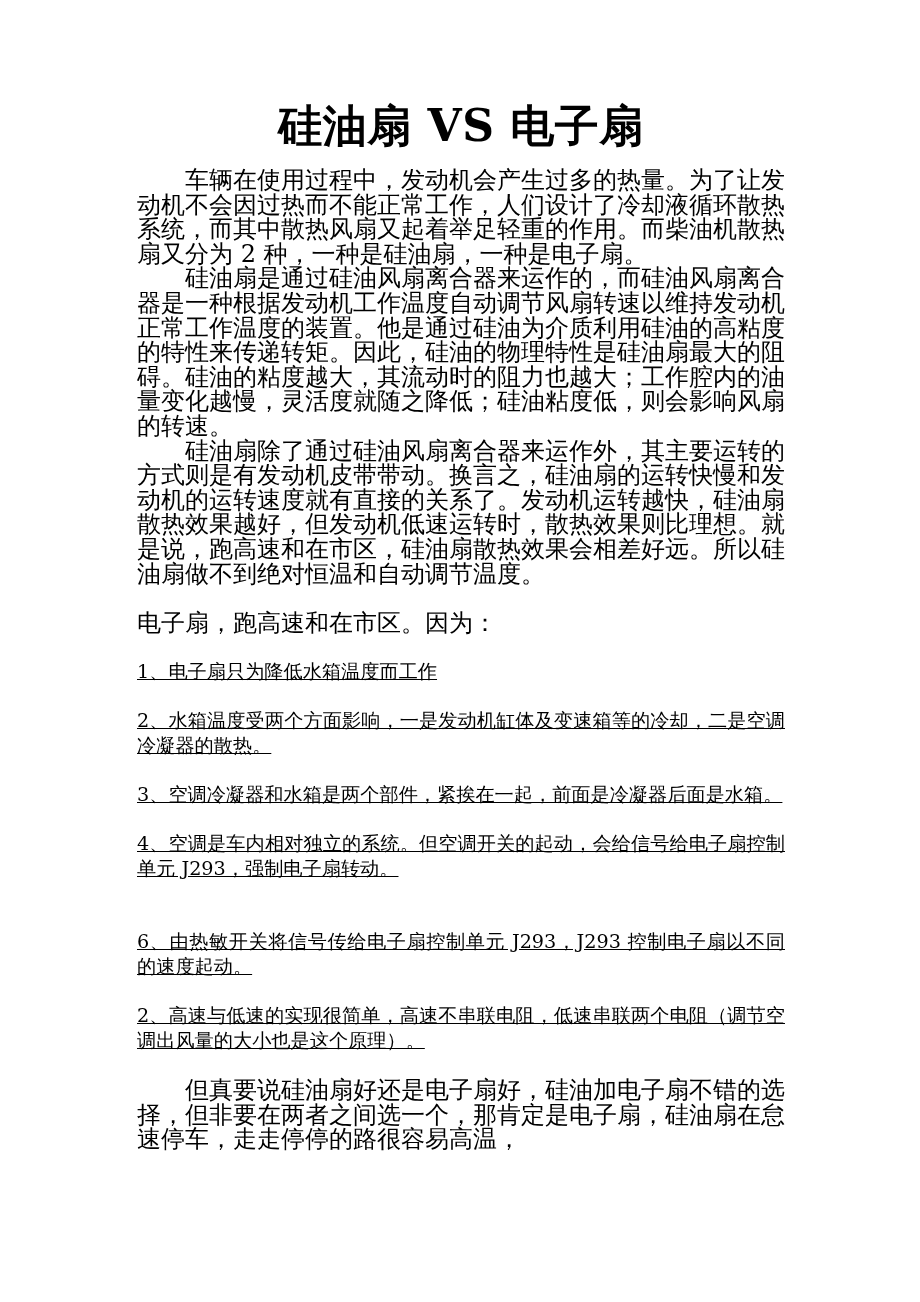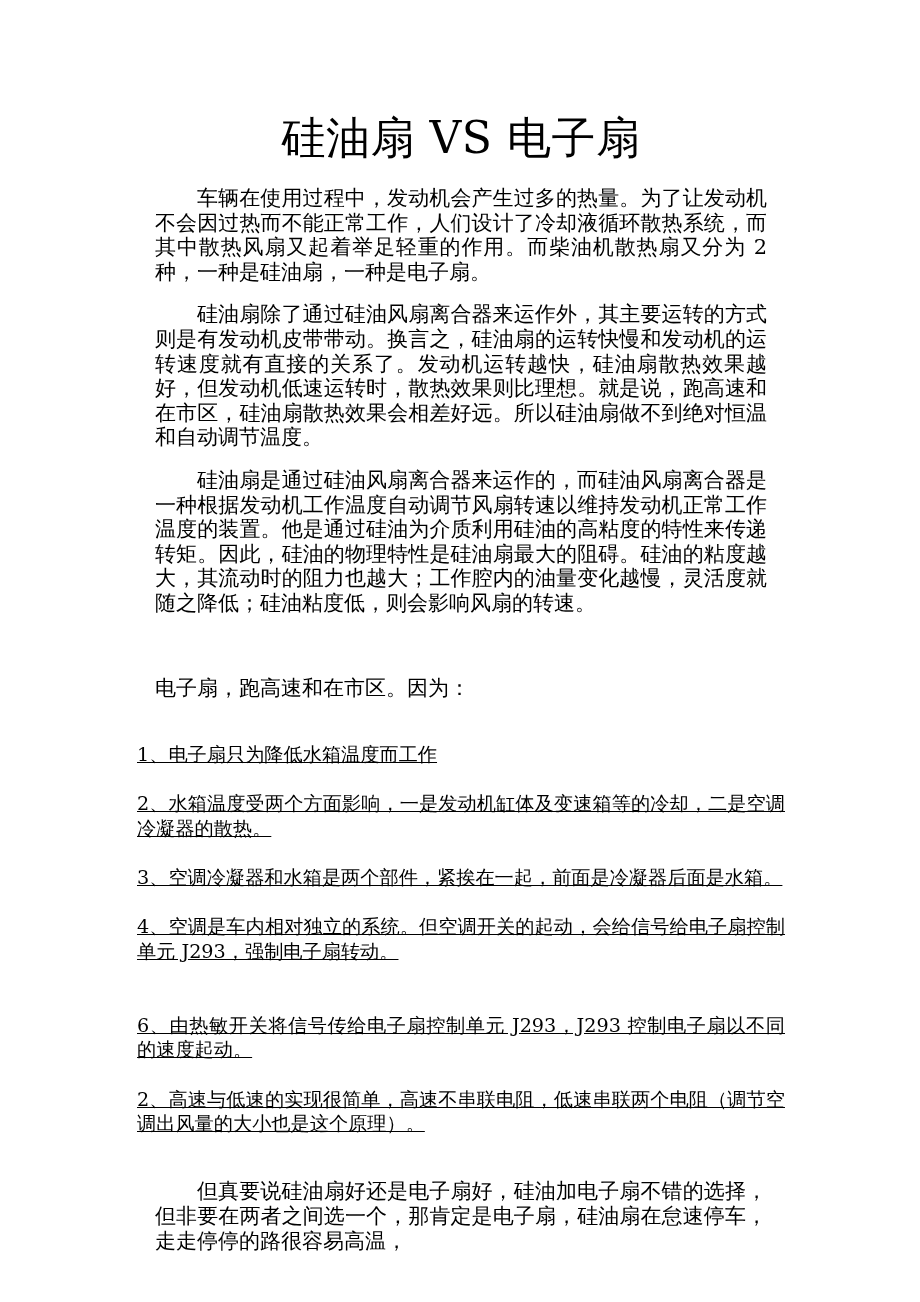--- a/index.html
+++ b/index.html
@@ -24,31 +24,31 @@
     position: absolute;
     left: 137px;
     top: 96px;
     width: 648px;
   }
   .doc-title {
     font-family: "DejaVu Serif", "Liberation Serif", serif;
     font-size: 44px;
     line-height: 60px;
     text-align: center;
-    font-weight: normal;
-    margin: 12px 0 12px 0;
+    font-weight: bold;
+    margin: 0 0 12px 0;
     letter-spacing: 0.5px;
     white-space: pre;
   }
   .para {
-    font-size: 21px;
+    font-size: 24px;
     line-height: 24.6px;
     text-align: justify;
     text-justify: inter-ideograph;
-    margin: 18px;
+    margin: 0;
     text-indent: 2em;
     word-break: break-all;
   }
   .para.noindent {
     text-indent: 0;
   }
   .spacer-line {
     height: 24.6px;
   }
   .list-item {
@@ -65,23 +65,23 @@
 </head>
 <body>
 
 <div class="page">
   <div class="content">
 
     <h1 class="doc-title">硅油扇 VS 电子扇</h1>
 
     <p class="para">车辆在使用过程中，发动机会产生过多的热量。为了让发动机不会因过热而不能正常工作，人们设计了冷却液循环散热系统，而其中散热风扇又起着举足轻重的作用。而柴油机散热扇又分为 2 种，一种是硅油扇，一种是电子扇。</p>
 
+    <p class="para">硅油扇是通过硅油风扇离合器来运作的，而硅油风扇离合器是一种根据发动机工作温度自动调节风扇转速以维持发动机正常工作温度的装置。他是通过硅油为介质利用硅油的高粘度的特性来传递转矩。因此，硅油的物理特性是硅油扇最大的阻碍。硅油的粘度越大，其流动时的阻力也越大；工作腔内的油量变化越慢，灵活度就随之降低；硅油粘度低，则会影响风扇的转速。</p>
+
     <p class="para">硅油扇除了通过硅油风扇离合器来运作外，其主要运转的方式则是有发动机皮带带动。换言之，硅油扇的运转快慢和发动机的运转速度就有直接的关系了。发动机运转越快，硅油扇散热效果越好，但发动机低速运转时，散热效果则比理想。就是说，跑高速和在市区，硅油扇散热效果会相差好远。所以硅油扇做不到绝对恒温和自动调节温度。</p>
-
-    <p class="para">硅油扇是通过硅油风扇离合器来运作的，而硅油风扇离合器是一种根据发动机工作温度自动调节风扇转速以维持发动机正常工作温度的装置。他是通过硅油为介质利用硅油的高粘度的特性来传递转矩。因此，硅油的物理特性是硅油扇最大的阻碍。硅油的粘度越大，其流动时的阻力也越大；工作腔内的油量变化越慢，灵活度就随之降低；硅油粘度低，则会影响风扇的转速。</p>
 
     <div class="spacer-line"></div>
 
     <p class="para noindent">电子扇，跑高速和在市区。因为：</p>
 
     <div class="spacer-line"></div>
 
     <p class="list-item">1、电子扇只为降低水箱温度而工作</p>
 
     <div class="spacer-line"></div>

